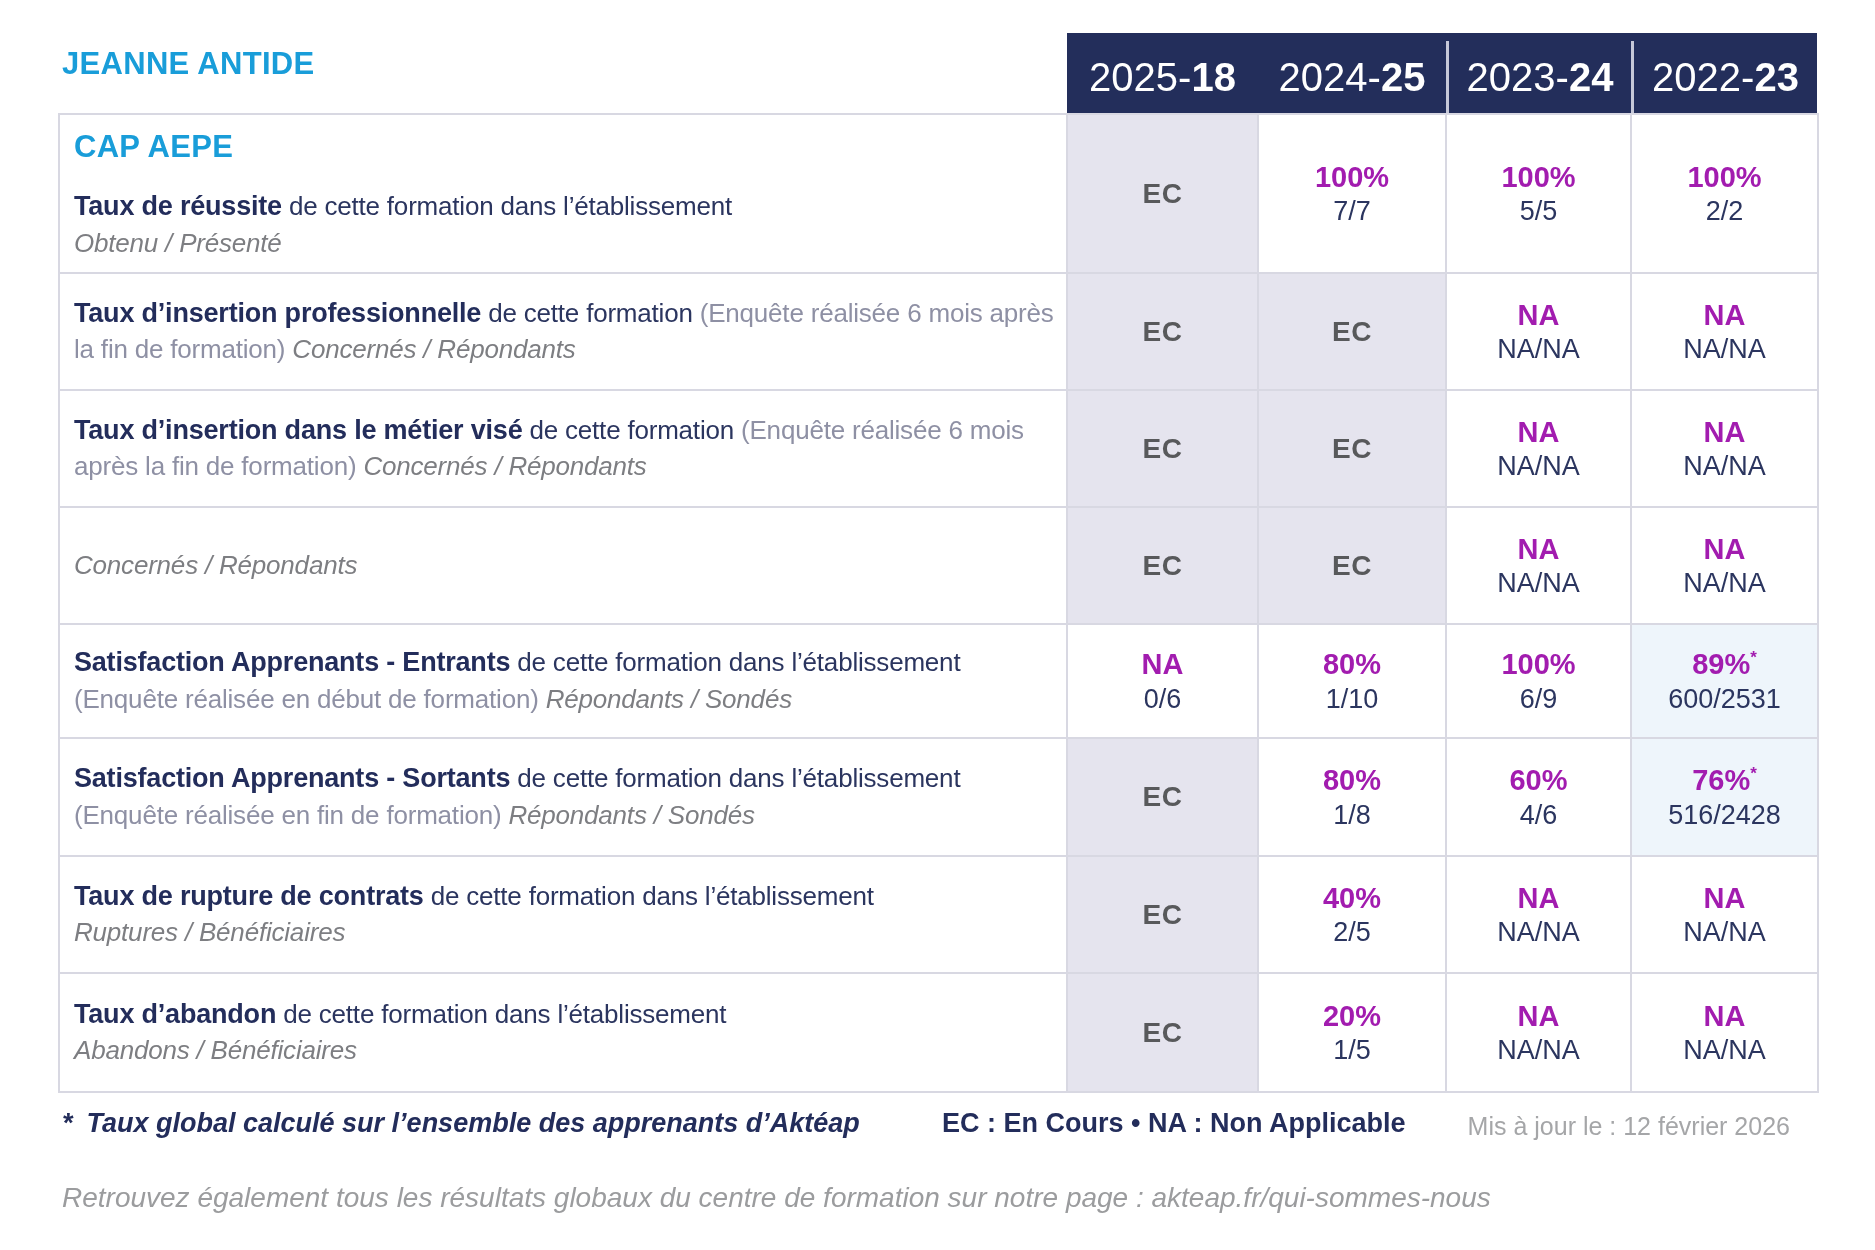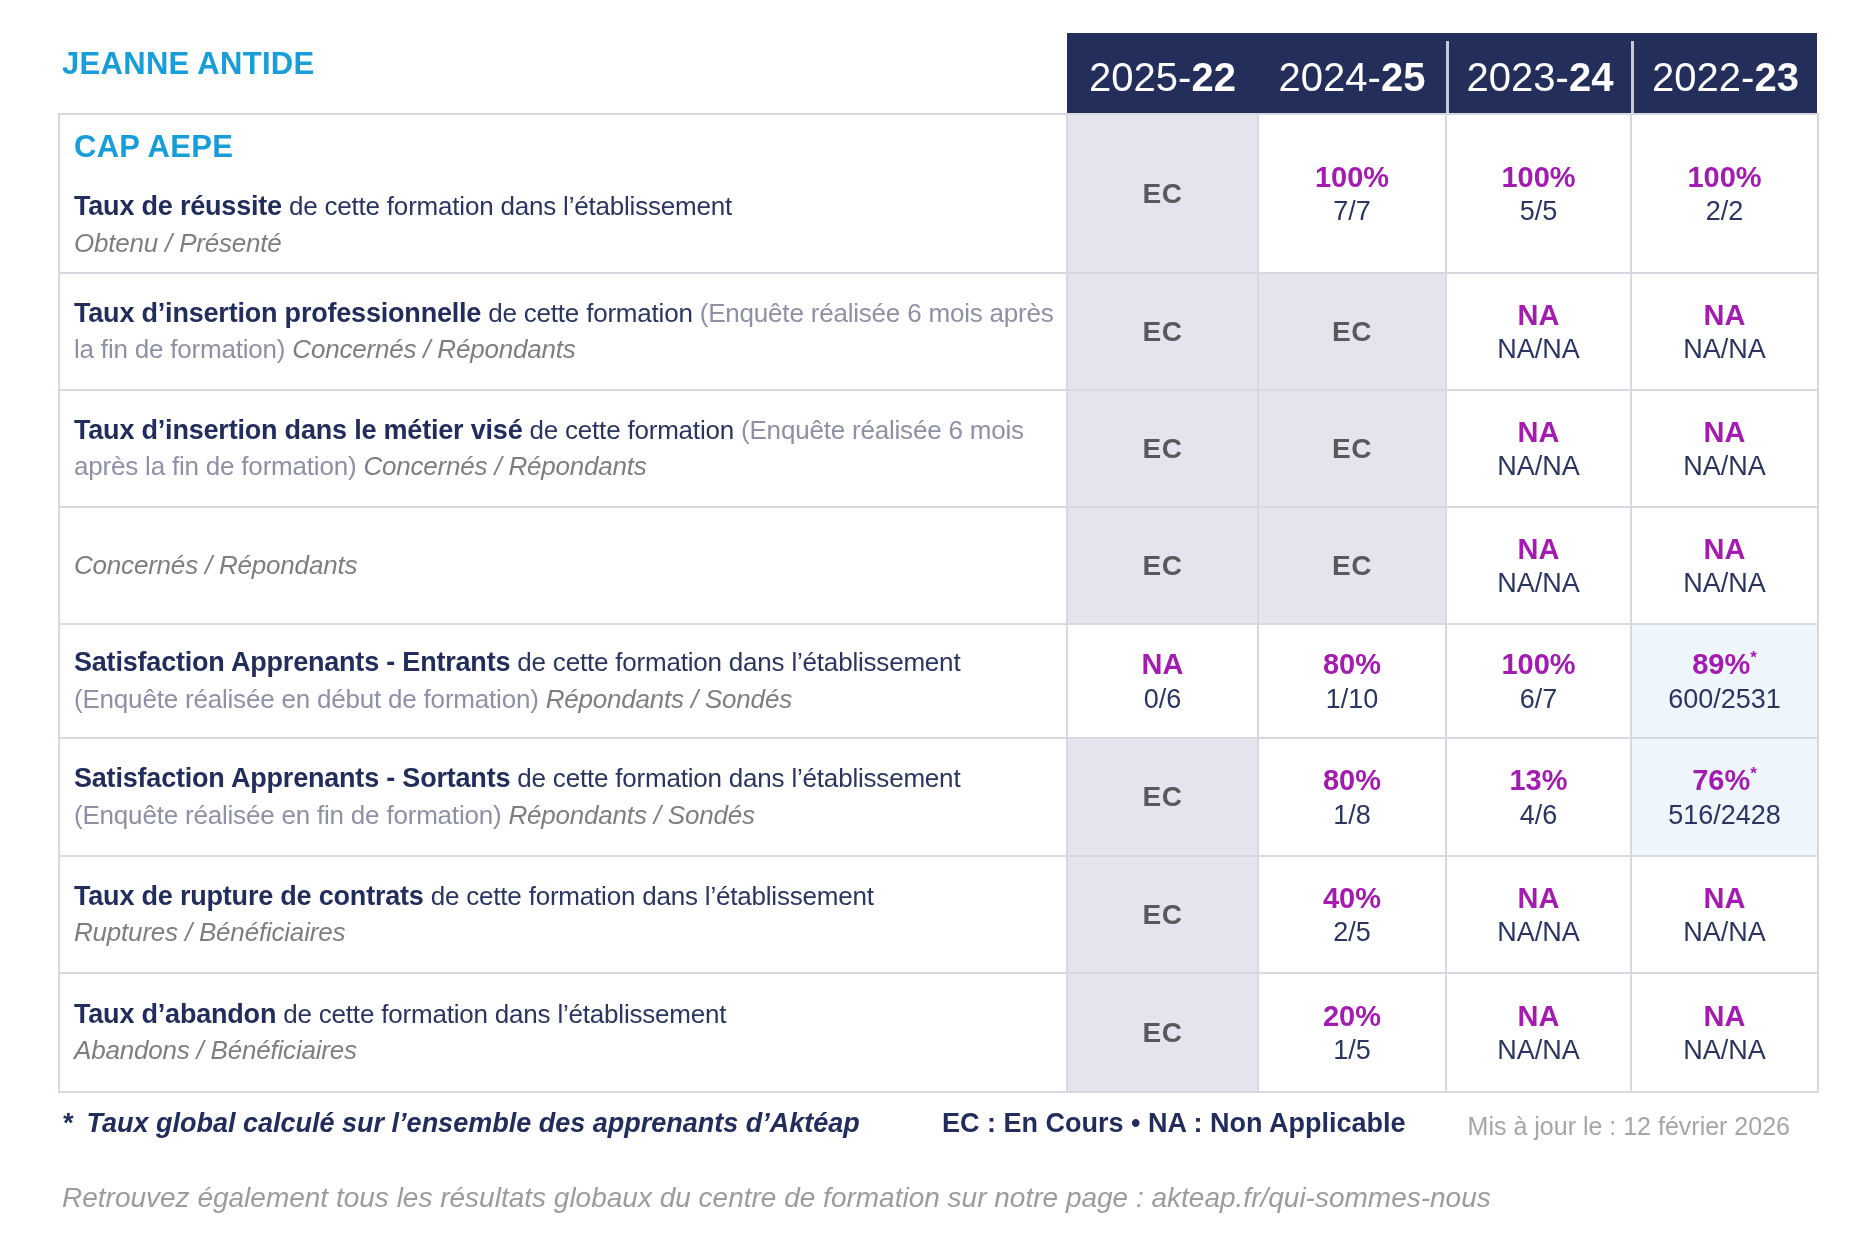--- a/index.html
+++ b/index.html
@@ -87,21 +87,21 @@
   }
 </style>
 </head>
 <body>
 
 <div class="estab">JEANNE ANTIDE</div>
 
 <div class="yearband">
   <div class="yb">
       <span class="pfx">2025-</span>
-      <span class="sfx">22</span>
+      <span class="sfx">18</span>
     </div>
   <div class="yb">
       <span class="pfx">2024-</span>
       <span class="sfx">25</span>
     </div>
   <div class="yb div">
       <span class="pfx">2023-</span>
       <span class="sfx">24</span>
     </div>
   <div class="yb div">
@@ -205,42 +205,42 @@
     <div class="cell val">
         <div class="cv-main"><span>NA</span></div>
         <div class="cv-sub">0/6</div>
       </div>
     <div class="cell val">
         <div class="cv-main"><span>80%</span></div>
         <div class="cv-sub">1/10</div>
       </div>
     <div class="cell val">
         <div class="cv-main"><span>100%</span></div>
-        <div class="cv-sub">6/7</div>
+        <div class="cv-sub">6/9</div>
       </div>
     <div class="cell val hl">
         <div class="cv-main"><span>89%</span><sup>*</sup></div>
         <div class="cv-sub">600/2531</div>
       </div>
   </div>
 
   <div class="trow">
     <div class="cell label">
       <div class="label-text"><span class="lt-title">Satisfaction Apprenants - Sortants</span><span class="lt-text"> de cette formation dans l’établissement </span><span class="lt-note">(Enquête réalisée en fin de formation) </span><span class="lt-ratio">Répondants / Sondés</span></div>
 
     </div>
     <div class="cell val ec">
         <div class="cv-main"><span>EC</span></div>
       </div>
     <div class="cell val">
         <div class="cv-main"><span>80%</span></div>
         <div class="cv-sub">1/8</div>
       </div>
     <div class="cell val">
-        <div class="cv-main"><span>13%</span></div>
+        <div class="cv-main"><span>60%</span></div>
         <div class="cv-sub">4/6</div>
       </div>
     <div class="cell val hl">
         <div class="cv-main"><span>76%</span><sup>*</sup></div>
         <div class="cv-sub">516/2428</div>
       </div>
   </div>
 
   <div class="trow">
     <div class="cell label">

